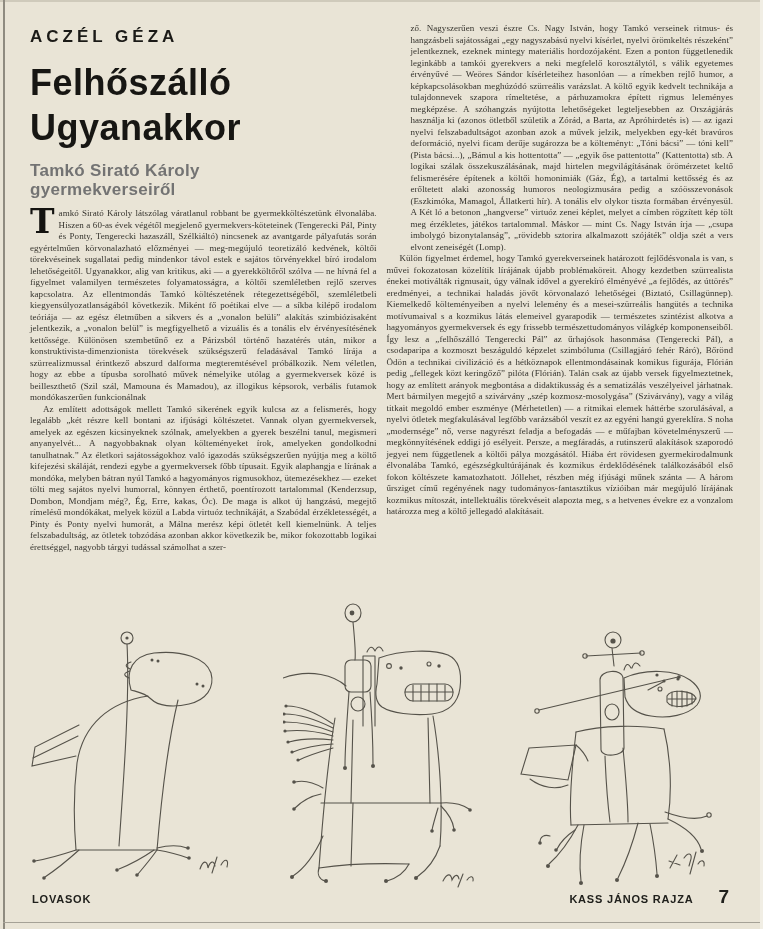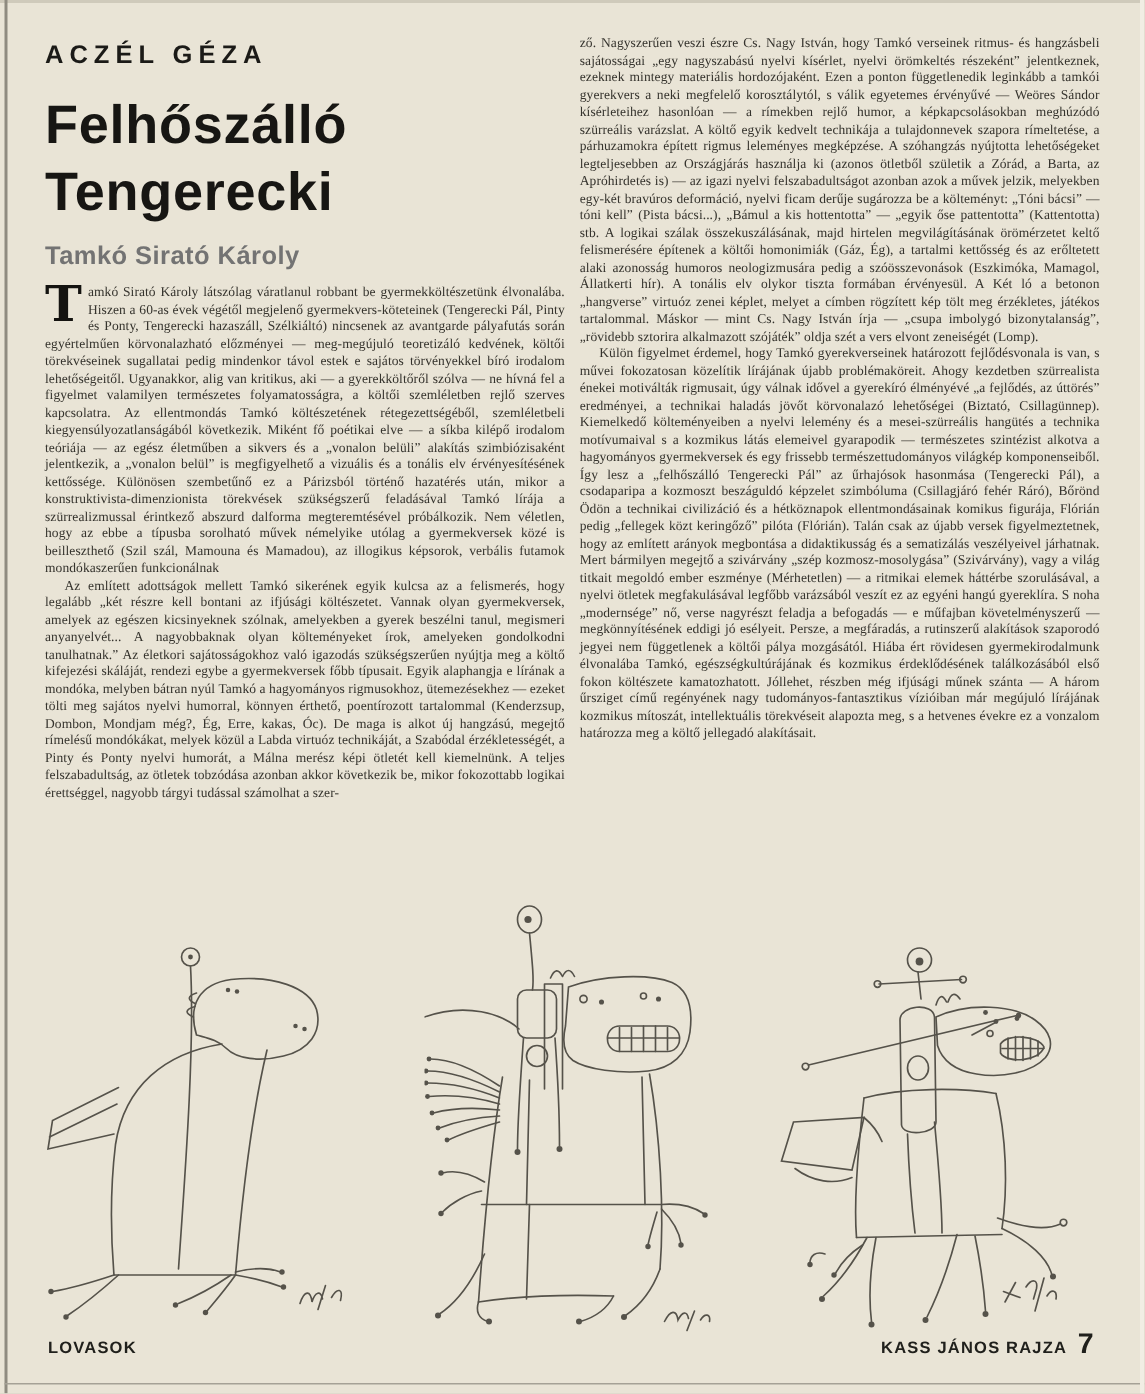--- a/index.html
+++ b/index.html
@@ -42,58 +42,59 @@
     margin:0;color:#35332d;letter-spacing:0.05px;
   }
   .first-p{margin-top:9px;}
   .indent{text-indent:13px;}
   .dropcap{
     float:left;
     font-family:"DejaVu Serif", serif;
     font-weight:bold;font-size:33px;line-height:25px;
     color:#141310;margin:1px 4px 0 0;
   }
-  .col-right .body-p:first-child{margin-top:3px;}
+  .col-right .body-p:first-child{margin-top:3px;margin-left:24px;}
 
   .figure{position:absolute;}
   .fig1{left:30px;top:598px;}
   .fig2{left:283px;top:598px;}
   .fig3{left:520px;top:598px;}
   .figure svg{display:block;}
 
   .footer{
     position:absolute;left:32px;right:34px;top:886px;
     display:flex;justify-content:space-between;align-items:baseline;
     font-family:"Liberation Sans", sans-serif;font-weight:bold;
     color:#20201c;
   }
   .caption{font-size:11px;letter-spacing:0.8px;}
-  .credit{display:flex;align-items:baseline;gap:7px;}
+  .credit{display:flex;align-items:baseline;gap:25px;}
   .pagenum{font-size:19px;letter-spacing:0;}
 </style>
 </head>
 <body>
 
 <div class="page">
   <div class="edge edge-top"></div>
   <div class="edge edge-left"></div>
   <div class="edge edge-bottom"></div>
   <div class="edge edge-right"></div>
 
   <div class="content">
     <div class="cols">
 
       <div class="col col-left">
         <div class="author">ACZÉL GÉZA</div>
         <div class="title">
           <div>Felhőszálló</div>
-          <div>Tengerecki</div>
+          <div>Ugyanakkor</div>
         </div>
         <div class="subtitle">
           <div>Tamkó Sirató Károly</div>
+          <div>gyermekverseiről</div>
         </div>
         <p class="body-p first-p"><span class="dropcap">T</span><span>amkó Sirató Károly látszólag váratlanul robbant be gyermekköltészetünk élvonalába. Hiszen a 60-as évek végétől megjelenő gyermekvers-köteteinek (Tengerecki Pál, Pinty és Ponty, Tengerecki hazaszáll, Szélkiáltó) nincsenek az avantgarde pályafutás során egyértelműen körvonalazható előzményei — meg-megújuló teoretizáló kedvének, költői törekvéseinek sugallatai pedig mindenkor távol estek e sajátos törvényekkel bíró irodalom lehetőségeitől. Ugyanakkor, alig van kritikus, aki — a gyerekköltőről szólva — ne hívná fel a figyelmet valamilyen természetes folyamatosságra, a költői szemléletben rejlő szerves kapcsolatra. Az ellentmondás Tamkó költészetének rétegezettségéből, szemléletbeli kiegyensúlyozatlanságából következik. Miként fő poétikai elve — a síkba kilépő irodalom teóriája — az egész életműben a sikvers és a „vonalon belüli” alakítás szimbiózisaként jelentkezik, a „vonalon belül” is megfigyelhető a vizuális és a tonális elv érvényesítésének kettőssége. Különösen szembetűnő ez a Párizsból történő hazatérés után, mikor a konstruktivista-dimenzionista törekvések szükségszerű feladásával Tamkó lírája a szürrealizmussal érintkező abszurd dalforma megteremtésével próbálkozik. Nem véletlen, hogy az ebbe a típusba sorolható művek némelyike utólag a gyermekversek közé is beilleszthető (Szil szál, Mamouna és Mamadou), az illogikus képsorok, verbális futamok mondókaszerűen funkcionálnak</span></p>
         <p class="body-p indent">Az említett adottságok mellett Tamkó sikerének egyik kulcsa az a felismerés, hogy legalább „két részre kell bontani az ifjúsági költészetet. Vannak olyan gyermekversek, amelyek az egészen kicsinyeknek szólnak, amelyekben a gyerek beszélni tanul, megismeri anyanyelvét... A nagyobbaknak olyan költeményeket írok, amelyeken gondolkodni tanulhatnak.” Az életkori sajátosságokhoz való igazodás szükségszerűen nyújtja meg a költő kifejezési skáláját, rendezi egybe a gyermekversek főbb típusait. Egyik alaphangja e lírának a mondóka, melyben bátran nyúl Tamkó a hagyományos rigmusokhoz, ütemezésekhez — ezeket tölti meg sajátos nyelvi humorral, könnyen érthető, poentírozott tartalommal (Kenderzsup, Dombon, Mondjam még?, Ég, Erre, kakas, Óc). De maga is alkot új hangzású, megejtő rímelésű mondókákat, melyek közül a Labda virtuóz technikáját, a Szabódal érzékletességét, a Pinty és Ponty nyelvi humorát, a Málna merész képi ötletét kell kiemelnünk. A teljes felszabadultság, az ötletek tobzódása azonban akkor következik be, mikor fokozottabb logikai érettséggel, nagyobb tárgyi tudással számolhat a szer-</p>
       </div>
 
       <div class="col col-right">
         <p class="body-p">ző. Nagyszerűen veszi észre Cs. Nagy István, hogy Tamkó verseinek ritmus- és hangzásbeli sajátosságai „egy nagyszabású nyelvi kísérlet, nyelvi örömkeltés részeként” jelentkeznek, ezeknek mintegy materiális hordozójaként. Ezen a ponton függetlenedik leginkább a tamkói gyerekvers a neki megfelelő korosztálytól, s válik egyetemes érvényűvé — Weöres Sándor kísérleteihez hasonlóan — a rímekben rejlő humor, a képkapcsolásokban meghúzódó szürreális varázslat. A költő egyik kedvelt technikája a tulajdonnevek szapora rímeltetése, a párhuzamokra épített rigmus leleményes megképzése. A szóhangzás nyújtotta lehetőségeket legteljesebben az Országjárás használja ki (azonos ötletből születik a Zórád, a Barta, az Apróhirdetés is) — az igazi nyelvi felszabadultságot azonban azok a művek jelzik, melyekben egy-két bravúros deformáció, nyelvi ficam derűje sugározza be a költeményt: „Tóni bácsi” — tóni kell” (Pista bácsi...), „Bámul a kis hottentotta” — „egyik őse pattentotta” (Kattentotta) stb. A logikai szálak összekuszálásának, majd hirtelen megvilágításának örömérzetet keltő felismerésére építenek a költői homonimiák (Gáz, Ég), a tartalmi kettősség és az erőltetett alaki azonosság humoros neologizmusára pedig a szóösszevonások (Eszkimóka, Mamagol, Állatkerti hír). A tonális elv olykor tiszta formában érvényesül. A Két ló a betonon „hangverse” virtuóz zenei képlet, melyet a címben rögzített kép tölt meg érzékletes, játékos tartalommal. Máskor — mint Cs. Nagy István írja — „csupa imbolygó bizonytalanság”, „rövidebb sztorira alkalmazott szójáték” oldja szét a vers elvont zeneiségét (Lomp).</p>
         <p class="body-p indent">Külön figyelmet érdemel, hogy Tamkó gyerekverseinek határozott fejlődésvonala is van, s művei fokozatosan közelítik lírájának újabb problémaköreit. Ahogy kezdetben szürrealista énekei motiválták rigmusait, úgy válnak idővel a gyerekíró élményévé „a fejlődés, az úttörés” eredményei, a technikai haladás jövőt körvonalazó lehetőségei (Biztató, Csillagünnep). Kiemelkedő költeményeiben a nyelvi lelemény és a mesei-szürreális hangütés a technika motívumaival s a kozmikus látás elemeivel gyarapodik — természetes szintézist alkotva a hagyományos gyermekversek és egy frissebb természettudományos világkép komponenseiből. Így lesz a „felhőszálló Tengerecki Pál” az űrhajósok hasonmása (Tengerecki Pál), a csodaparipa a kozmoszt beszáguldó képzelet szimbóluma (Csillagjáró fehér Ráró), Bőrönd Ödön a technikai civilizáció és a hétköznapok ellentmondásainak komikus figurája, Flórián pedig „fellegek közt keringőző” pilóta (Flórián). Talán csak az újabb versek figyelmeztetnek, hogy az említett arányok megbontása a didaktikusság és a sematizálás veszélyeivel járhatnak. Mert bármilyen megejtő a szivárvány „szép kozmosz-mosolygása” (Szivárvány), vagy a világ titkait megoldó ember eszménye (Mérhetetlen) — a ritmikai elemek háttérbe szorulásával, a nyelvi ötletek megfakulásával legfőbb varázsából veszít ez az egyéni hangú gyereklíra. S noha „modernsége” nő, verse nagyrészt feladja a befogadás — e műfajban követelményszerű — megkönnyítésének eddigi jó esélyeit. Persze, a megfáradás, a rutinszerű alakítások szaporodó jegyei nem függetlenek a költői pálya mozgásától. Hiába ért rövidesen gyermekirodalmunk élvonalába Tamkó, egészségkultúrájának és kozmikus érdeklődésének találkozásából első fokon költészete kamatozhatott. Jóllehet, részben még ifjúsági műnek szánta — A három űrsziget című regényének nagy tudományos-fantasztikus vízióiban már megújuló lírájának kozmikus mítoszát, intellektuális törekvéseit alapozta meg, s a hetvenes évekre ez a vonzalom határozza meg a költő jellegadó alakításait.</p>
       </div>
 

